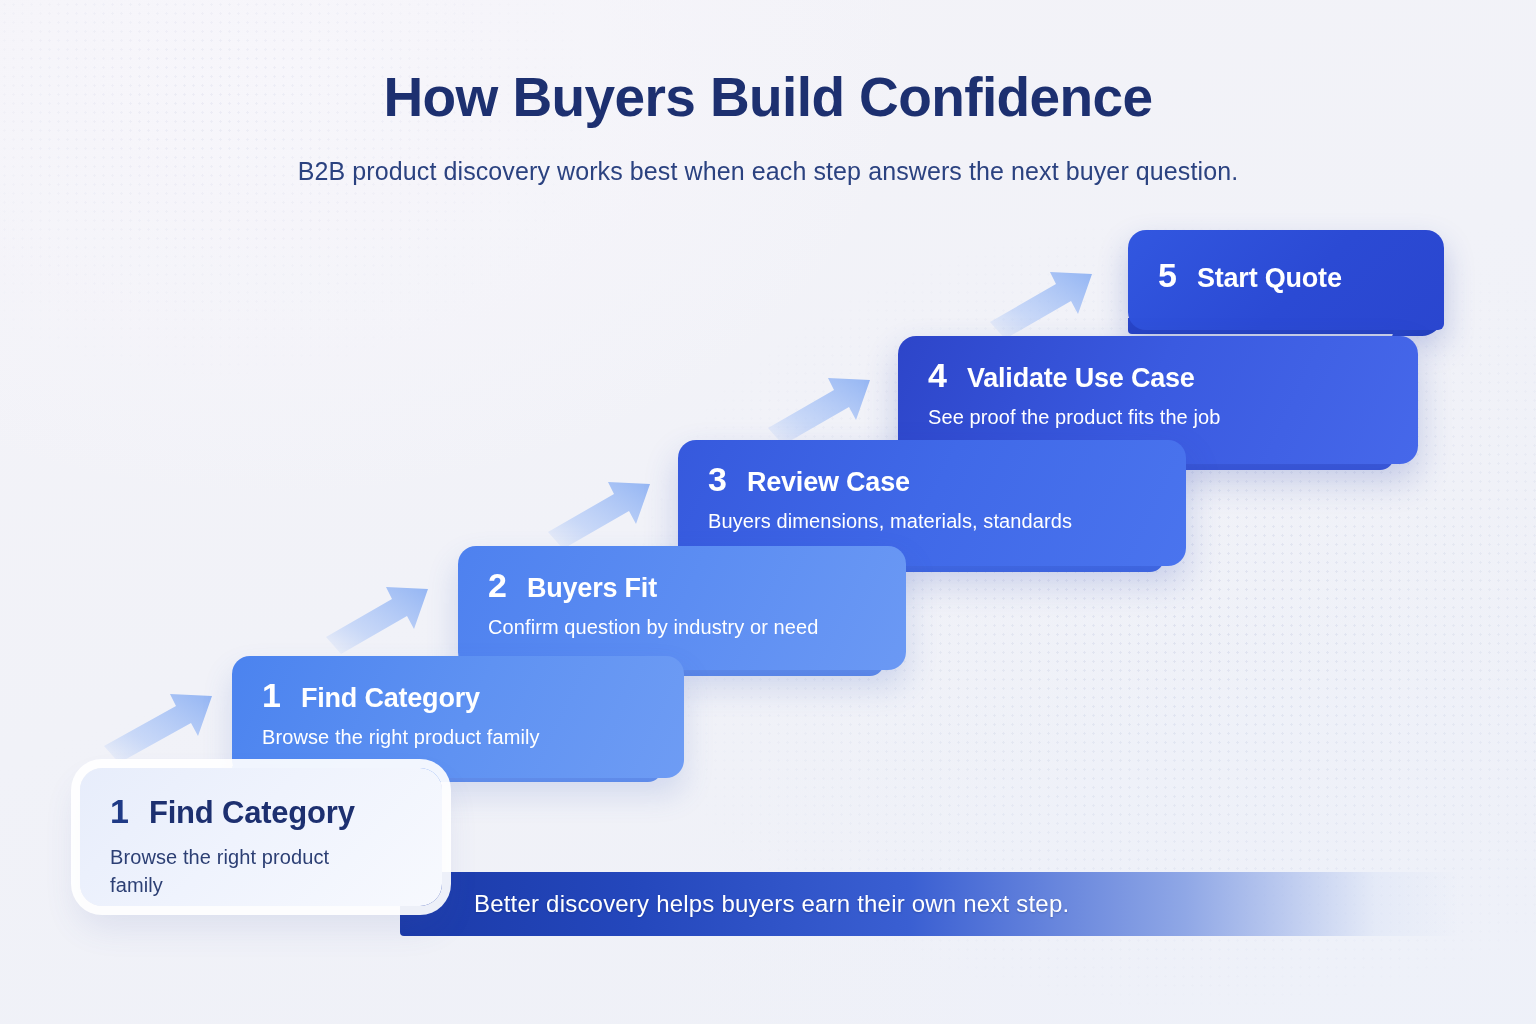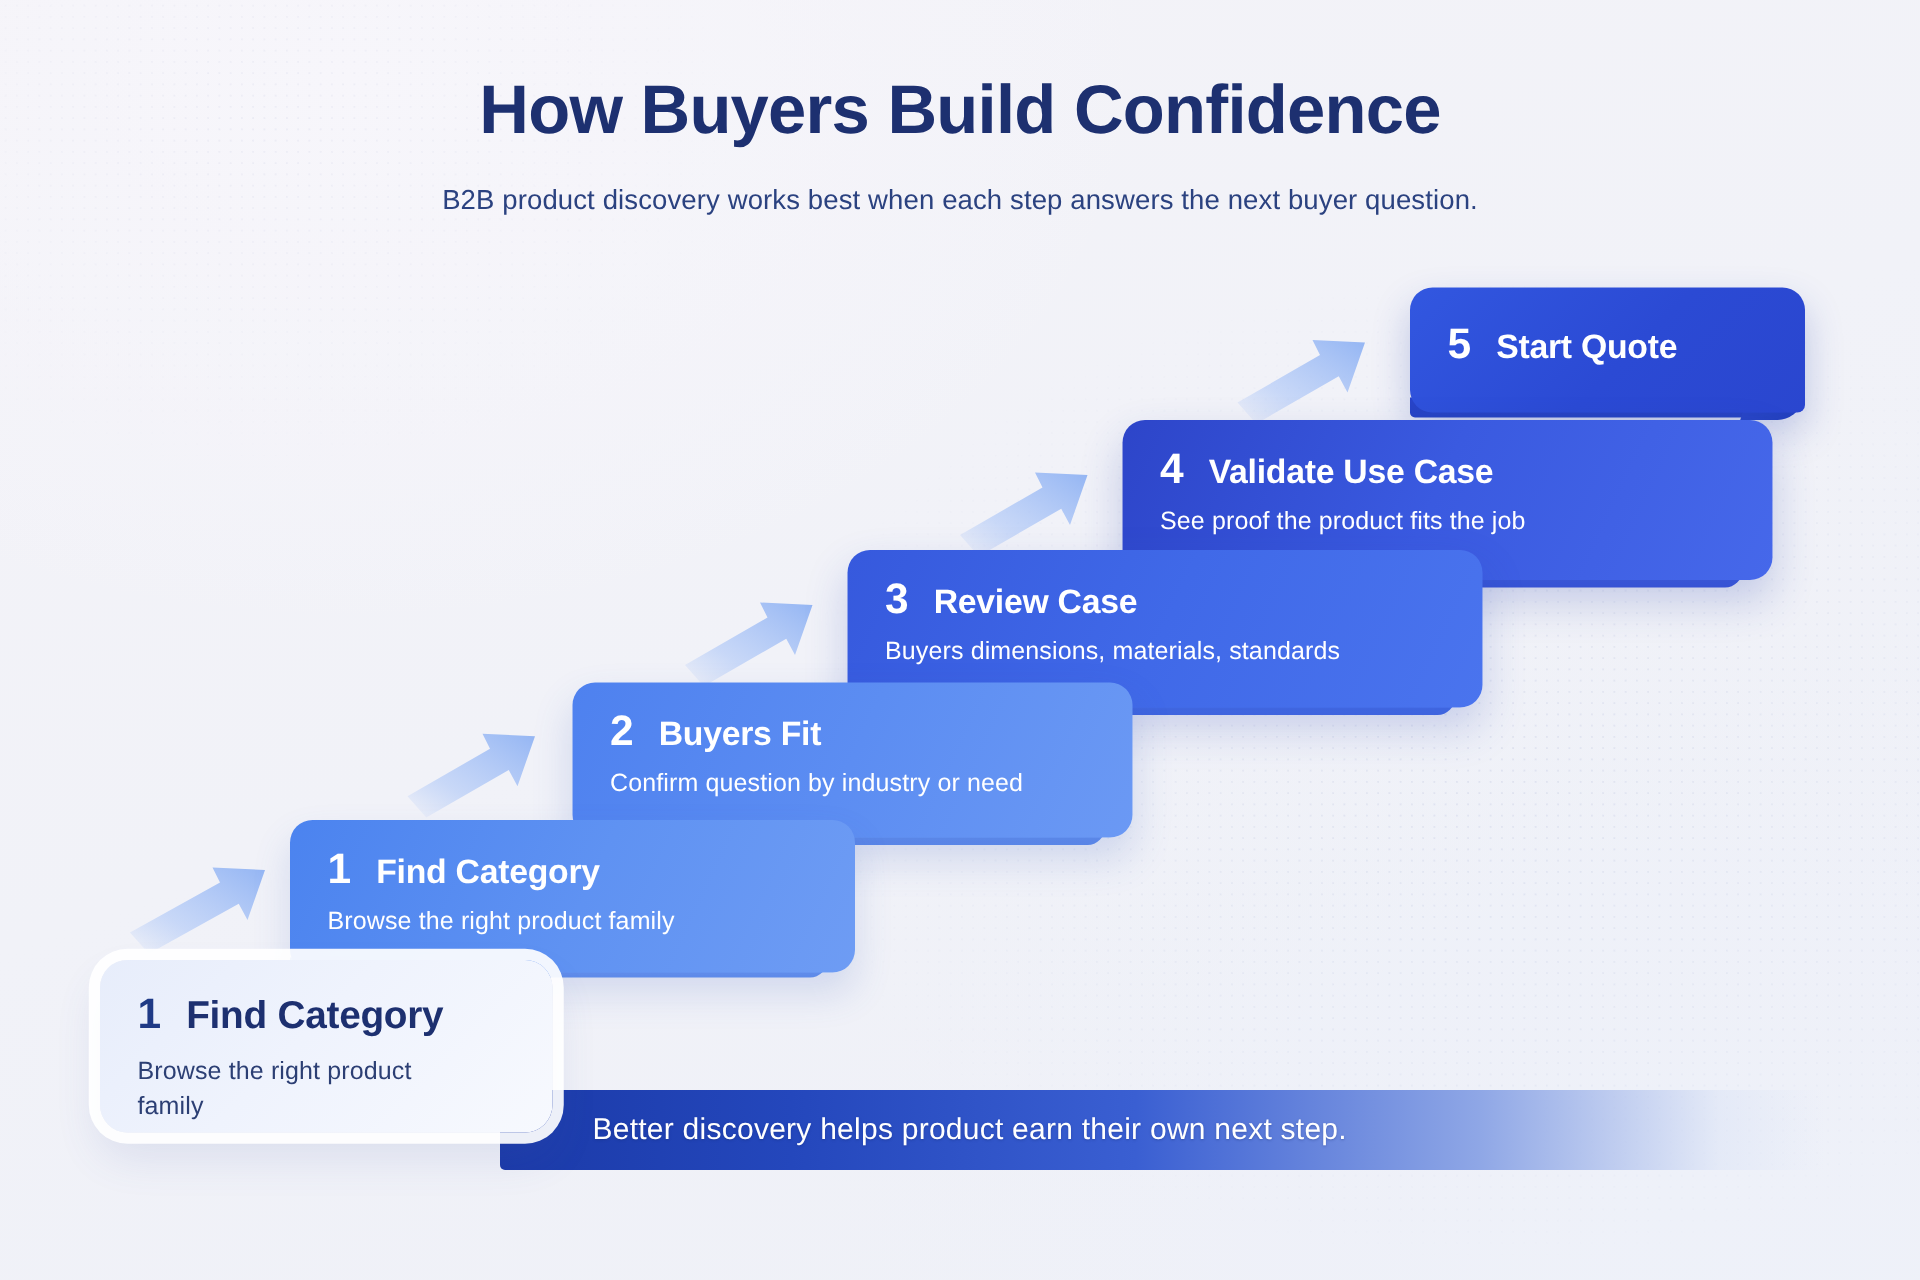--- a/index.html
+++ b/index.html
@@ -47,35 +47,35 @@
     background-size: 9px 9px;
     -webkit-mask-image: radial-gradient(520px 380px at 14% 10%, #000 0%, rgba(0,0,0,0) 75%);
             mask-image: radial-gradient(520px 380px at 14% 10%, #000 0%, rgba(0,0,0,0) 75%);
     opacity: .7;
     pointer-events: none;
   }
 
   
   #header {
     position: absolute;
-    top: 56px;
+    top: 66px;
     left: 0;
     width: 1536px;
     text-align: center;
   }
   #title {
     font-size: 55px;
     font-weight: bold;
     color: #1d3070;
     letter-spacing: -0.6px;
     line-height: 1.15;
   }
   #subtitle {
     margin-top: 28px;
-    font-size: 22px;
+    font-size: 25px;
     color: #2b4280;
     font-weight: 400;
     letter-spacing: 0.1px;
   }
 
   
   #stairs {
     position: absolute;
     inset: 0;
     pointer-events: none;
@@ -331,21 +331,21 @@
         <div class="step-head">
           <span class="step-num">1</span>
           <span class="step-title">Find Category</span>
         </div>
         <div class="step-desc">Browse the right product family</div>
       </div>
     </div>
   </div>
 
   <div id="banner">
-    <span id="banner-text">Better discovery helps product earn their own next step.</span>
+    <span id="banner-text">Better discovery helps buyers earn their own next step.</span>
   </div>
 
   <div id="step1a">
     <div class="step-inner">
       <div class="step-head">
         <span class="step-num">1</span>
         <span class="step-title">Find Category</span>
       </div>
       <div class="step-desc">Browse the right product family</div>
     </div>

